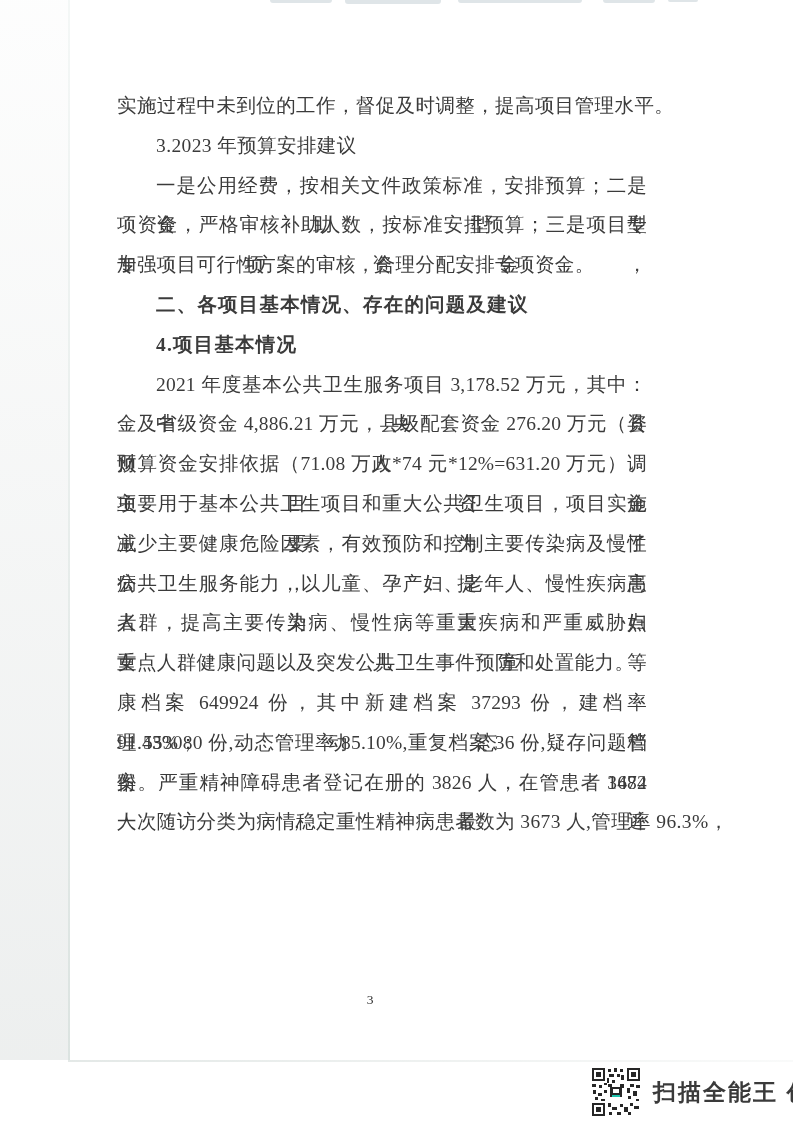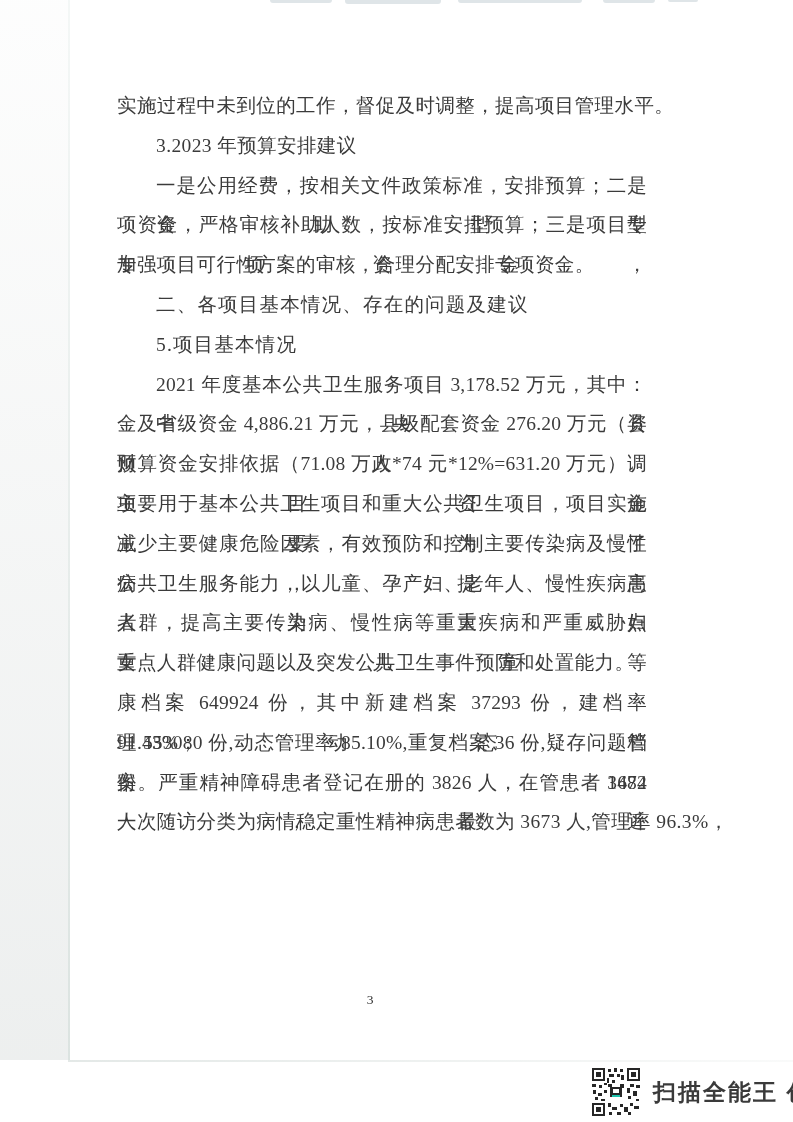--- a/index.html
+++ b/index.html
@@ -45,21 +45,21 @@
   }
   .line.full{
     white-space:normal;
     text-align:justify;
     text-align-last:justify;
     text-justify:inter-character;
     letter-spacing:0.2px;
   }
   .line.indent{padding-left:39px;}
   .line.indent.full{padding-left:39px;}
-  .line.bold{font-weight:400;letter-spacing:1.2px;}
+  .line.bold{font-weight:700;letter-spacing:1.2px;}
 
   .page-number{
     position:absolute;left:0;top:992px;width:740px;
     text-align:center;
     font-size:13.5px;color:#2c2c2c;
     font-family:"Liberation Serif","DejaVu Serif",serif;
   }
 
   
   .footer-mark{
@@ -88,21 +88,21 @@
   <div class="smudge sm4"></div>
   <div class="smudge sm5"></div>
 
   <div class="text-block">
     <div class="line end">实施过程中未到位的工作，督促及时调整，提高项目管理水平。</div>
     <div class="line indent end">3.2023 年预算安排建议</div>
     <div class="line indent full">一是公用经费，按相关文件政策标准，安排预算；二是资助型专</div>
     <div class="line full">项资金，严格审核补助人数，按标准安排预算；三是项目型专项资金，</div>
     <div class="line end">加强项目可行性方案的审核，合理分配安排专项资金。</div>
     <div class="line indent bold">二、各项目基本情况、存在的问题及建议</div>
-    <div class="line indent bold">5.项目基本情况</div>
+    <div class="line indent bold">4.项目基本情况</div>
     <div class="line indent full">2021 年度基本公共卫生服务项目 3,178.52 万元，其中：中央资</div>
     <div class="line full">金及省级资金 4,886.21 万元，县级配套资金 276.20 万元（县财政调</div>
     <div class="line full">预算资金安排依据（71.08 万人*74 元*12%=631.20 万元）。项目资金</div>
     <div class="line full">主要用于基本公共卫生项目和重大公共卫生项目，项目实施主要为了</div>
     <div class="line full">减少主要健康危险因素，有效预防和控制主要传染病及慢性病，提高</div>
     <div class="line full">公共卫生服务能力，以儿童、孕产妇、老年人、慢性疾病患者为重点</div>
     <div class="line full">人群，提高主要传染病、慢性病等重大疾病和严重威胁妇女、儿童等</div>
     <div class="line end">重点人群健康问题以及突发公共卫生事件预防和处置能力。</div>
     <div class="line full">康档案 649924 份，其中新建档案 37293 份，建档率 91.43%；动态管</div>
     <div class="line full">理 553080 份,动态管理率 85.10%,重复档案 36 份,疑存问题档案 1472</div>

